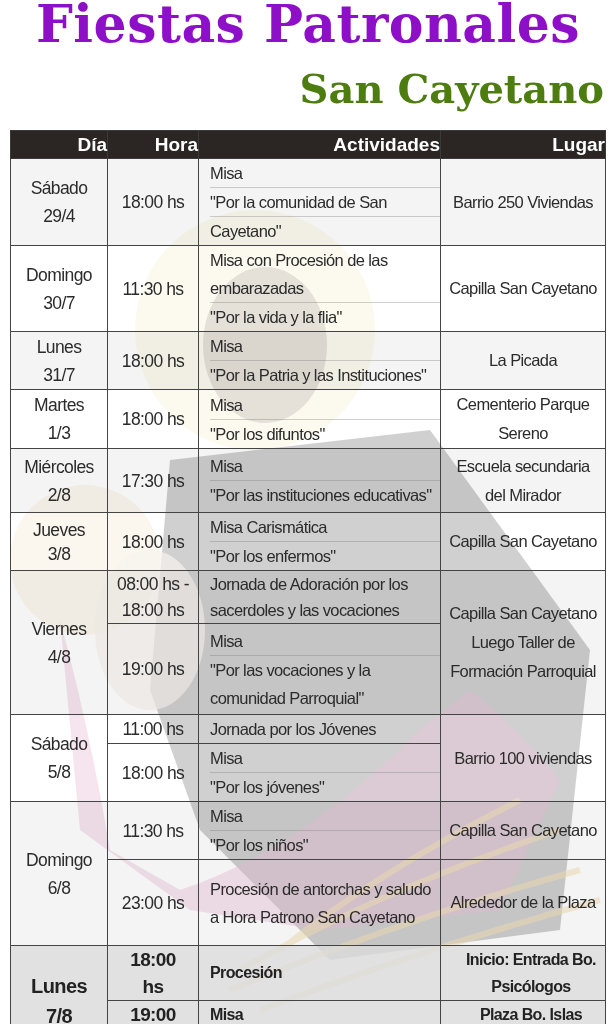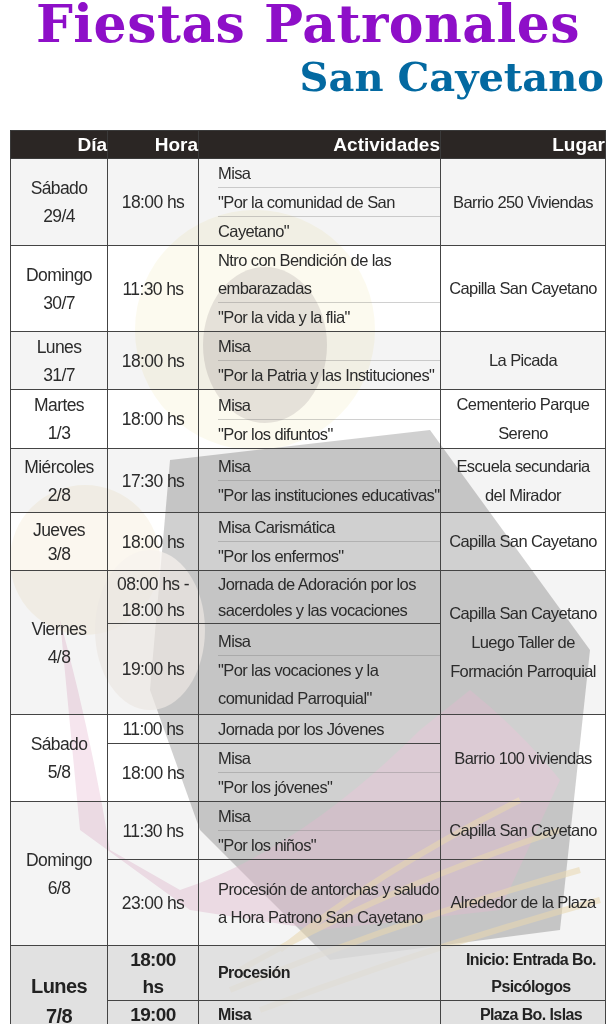--- a/index.html
+++ b/index.html
@@ -3,40 +3,40 @@
 <meta charset="utf-8">
 <style>
   html, body { margin:0; padding:0; background:#ffffff; }
   body { width:616px; height:1024px; position:relative; overflow:hidden; font-family:"Liberation Sans", sans-serif; }
   .title {
     position:absolute; left:0; top:-6px; width:616px; text-align:center;
     font-family:"DejaVu Serif", serif; font-weight:bold; font-size:52px; letter-spacing:0.5px;
     color:#8e0fc8; line-height:60px; white-space:nowrap;
   }
   .subtitle {
-    position:absolute; right:12px; top:52px;
+    position:absolute; right:12px; top:64px;
     font-family:"DejaVu Serif", serif; font-weight:bold; font-size:40px;
-    color:#0369a1; line-height:50px; white-space:nowrap;
+    color:#4d7c0f; line-height:50px; white-space:nowrap;
   }
   
   .bg-art { position:absolute; left:0; top:130px; width:616px; height:894px; pointer-events:none; z-index:1; }
   .table-wrap { position:absolute; left:10px; top:130px; width:595px; z-index:2; }
   table { border-collapse:collapse; width:595px; table-layout:fixed; }
   col.c-dia { width:97px; } col.c-hora { width:91px; } col.c-act { width:242px; } col.c-lug { width:165px; }
   th {
     background:#2b2624; color:#ffffff; font-weight:bold; font-size:19px; height:27px; padding:0;
     border:1.5px solid #3a3a3a; text-align:right;
   }
   td {
     border:1.5px solid #444; padding:0; font-size:16.5px; color:#2b2b2b; letter-spacing:-0.6px;
     vertical-align:middle; line-height:28px;
   }
   td.dia, td.hora, td.lugar { text-align:center; font-size:17.5px; }
   td.lugar { font-size:16.5px; line-height:29px; }
-  td.act { padding-left:19px; text-align:left; }
+  td.act { padding-left:11px; text-align:left; }
   tr.shade td { background:rgba(238,238,238,0.62); }
   tr.white td { background:rgba(255,255,255,0.62); }
   .act .line { display:block; border-bottom:1px solid rgba(120,120,120,0.35); }
   .act .line:last-child { border-bottom:none; }
   tr.last td { background:rgba(222,222,222,0.92); font-weight:bold; color:#222; }
   tr.last td.dia { font-size:20px; line-height:30px; }
   tr.last td.hora { font-size:19px; line-height:27px; }
   tr.last td.lugar { font-size:16px; line-height:27px;padding-left:16px; }
   tr.last td.act { font-size:16px; }
 </style>
@@ -100,21 +100,21 @@
         <td class="lugar">Barrio 250 Viviendas</td>
       </tr>
 
       <tr class="white" style="height:86px">
         <td class="dia">
           <div>Domingo</div>
           <div>30/7</div>
         </td>
         <td class="hora">11:30 hs</td>
         <td class="act">
-          <span class="line" style="border-bottom:none">Ntro con Bendición de las</span>
+          <span class="line" style="border-bottom:none">Misa con Procesión de las</span>
           <span class="line">embarazadas</span>
           <span class="line">"Por la vida y la flia"</span>
         </td>
         <td class="lugar">Capilla San Cayetano</td>
       </tr>
 
       <tr class="shade" style="height:55px">
         <td class="dia">
           <div>Lunes</div>
           <div>31/7</div>

